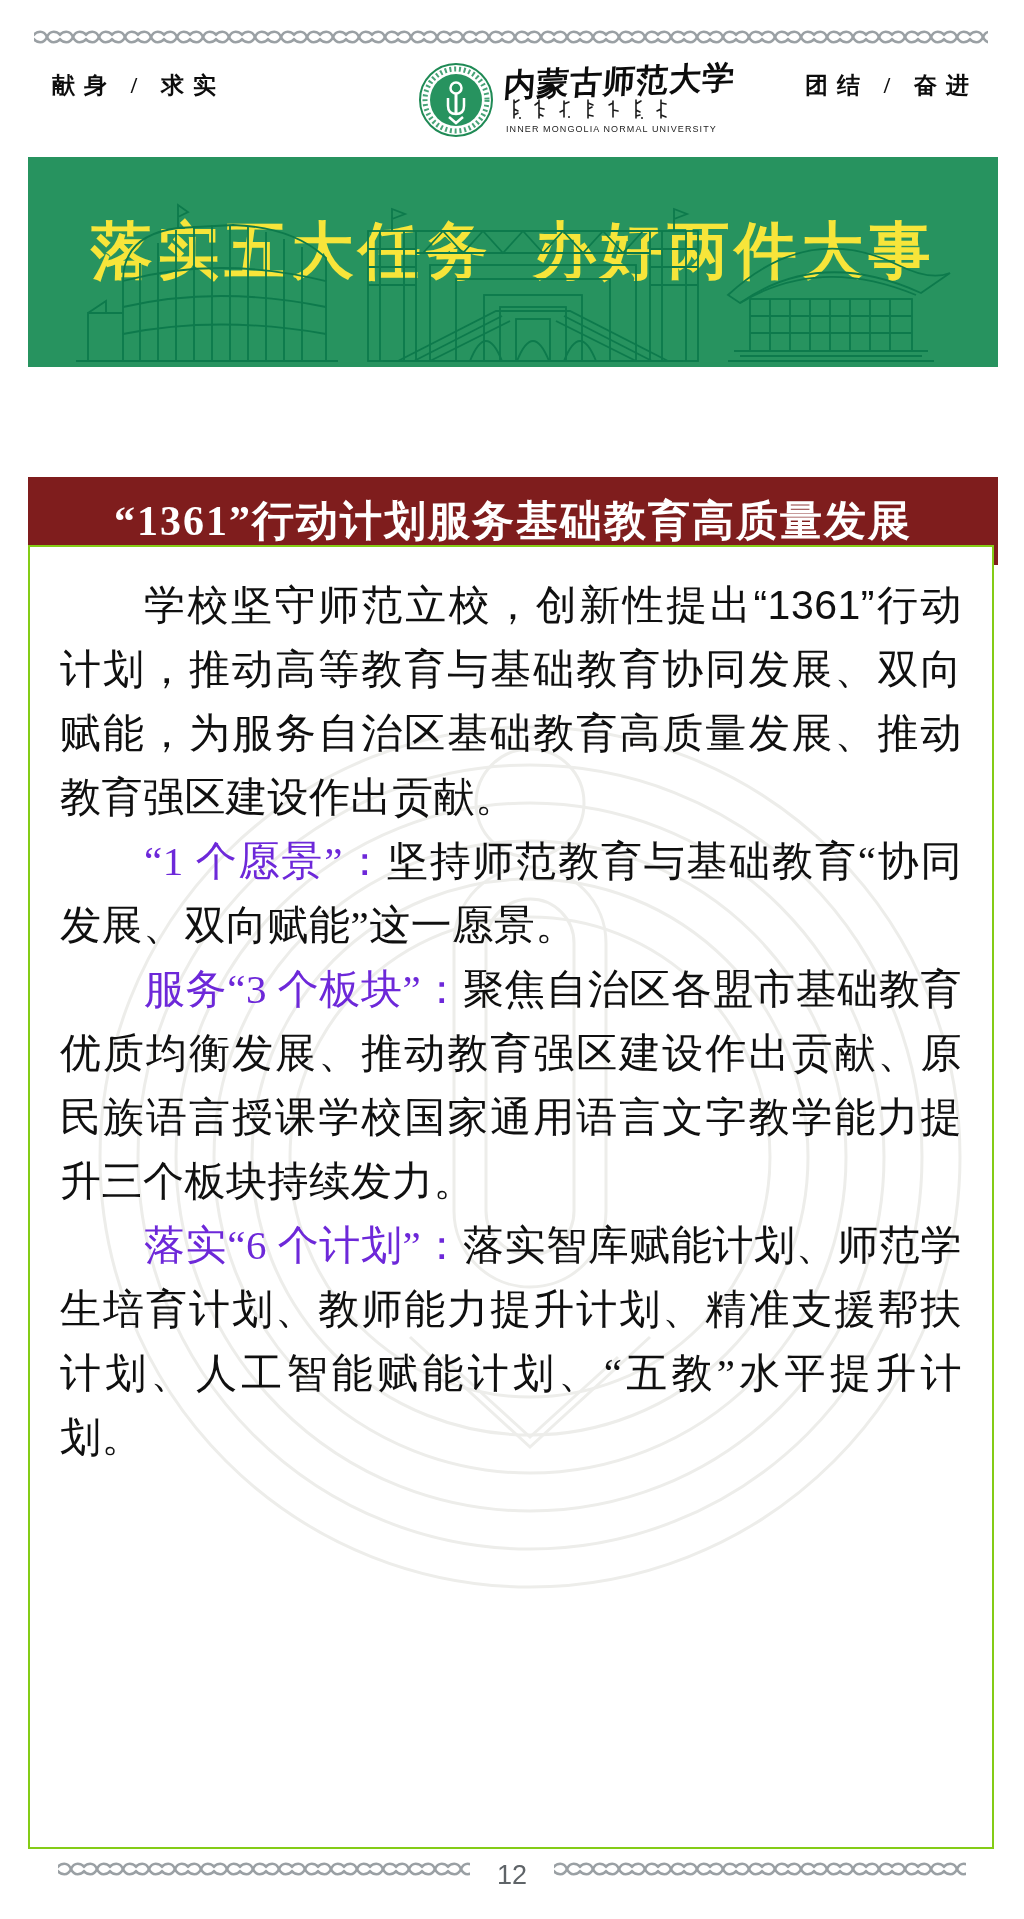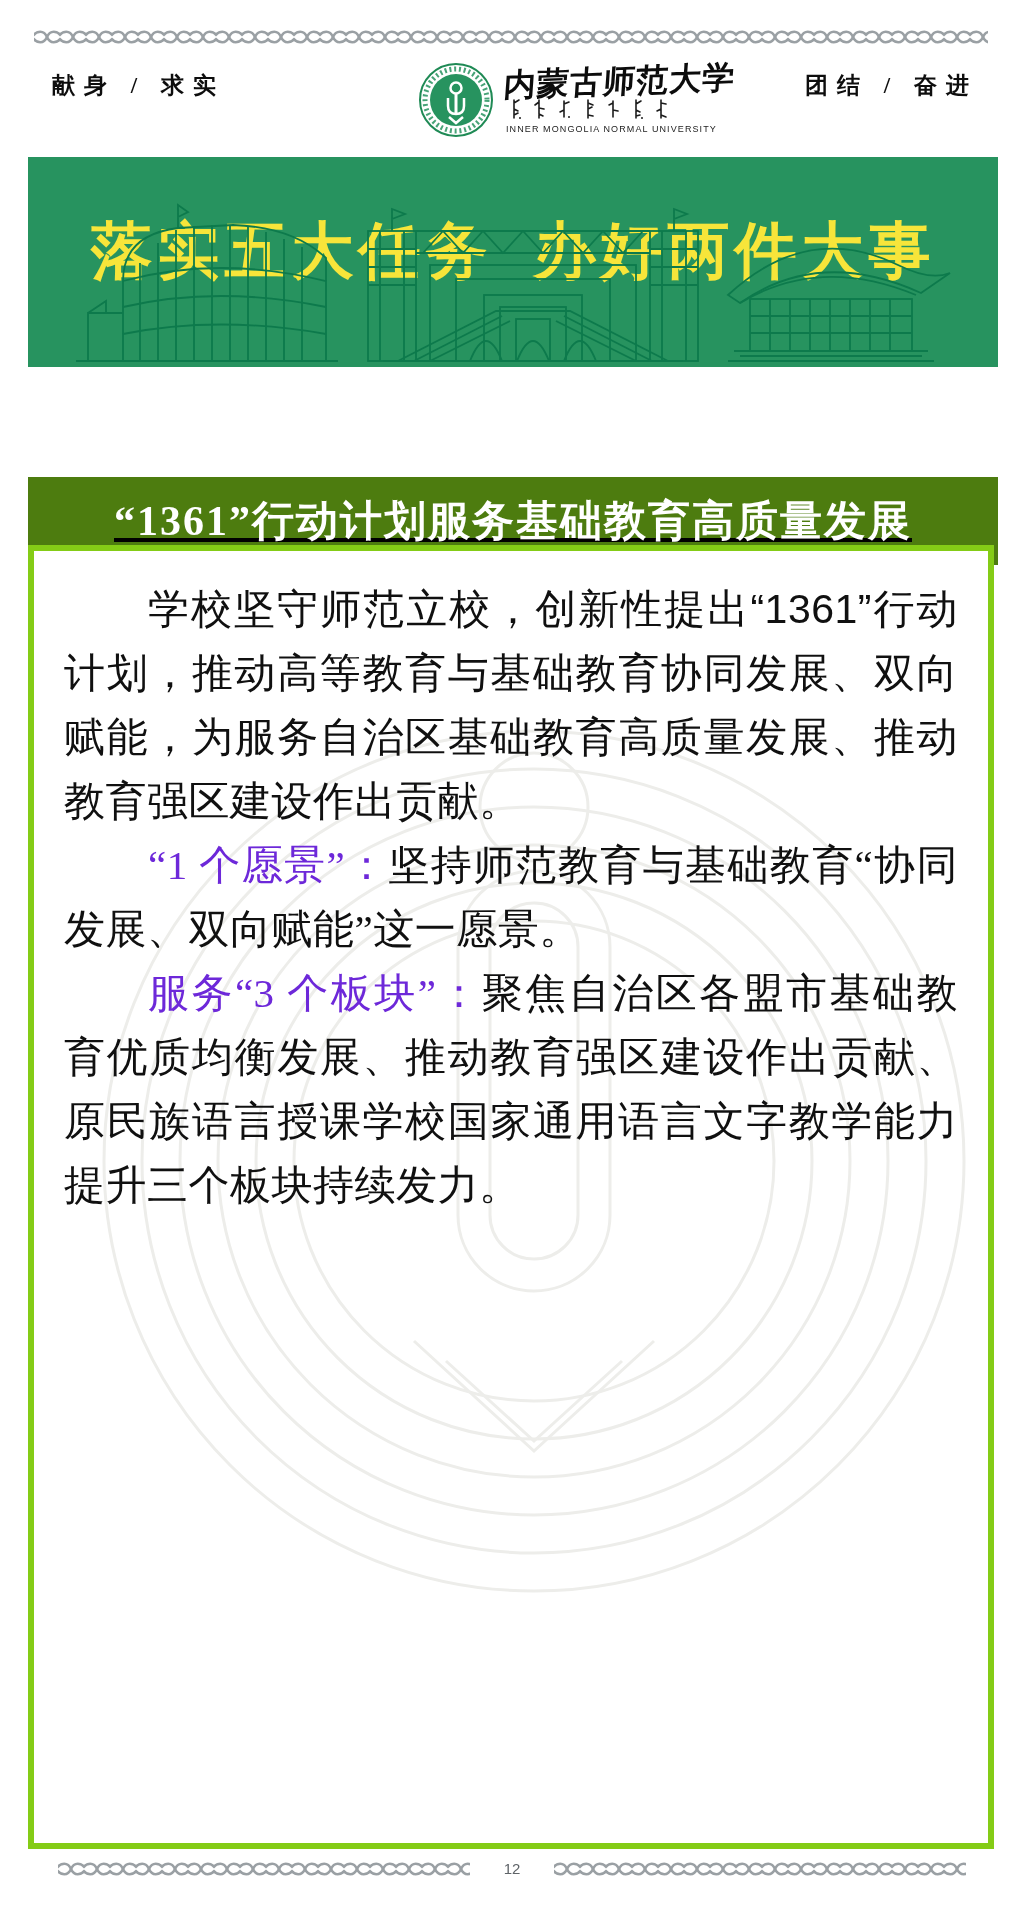--- a/index.html
+++ b/index.html
@@ -35,48 +35,48 @@
   }
   .banner-slogan{
     position:absolute;left:0;right:0;top:52px;text-align:center;
     font-size:62px;font-weight:900;font-family:"Liberation Serif",serif;
     color:#f7e53a;letter-spacing:5px;white-space:pre;
   }
   .buildings{position:absolute;left:0;bottom:0;}
   
   .title-bar{
     position:absolute;left:28px;top:477px;width:970px;height:88px;
-    background:#4d7c0f;display:flex;align-items:center;justify-content:center;text-decoration:underline;
+    background:#7f1d1d;display:flex;align-items:center;justify-content:center;
   }
   .title-bar-text{
     font-size:42px;font-weight:bold;font-family:"Liberation Serif",serif;
     color:#ffffff;letter-spacing:2px;white-space:nowrap;
   }
   
   .article-box{
     position:absolute;left:28px;top:545px;width:966px;height:1304px;
-    border:6px solid #84cc16;background:#ffffff;box-sizing:border-box;
+    border:2px solid #84cc16;background:#ffffff;box-sizing:border-box;
   }
   .watermark{position:absolute;left:20px;top:20px;pointer-events:none;}
   .article-content{
     position:absolute;left:0;top:0;width:100%;height:100%;
     padding:26px 30px 0 30px;box-sizing:border-box;
   }
   .para{
     position:relative;margin:0;font-size:41px;line-height:64px;
     text-align:justify;text-indent:84px;color:#101010;letter-spacing:0.5px;
   }
   .para.hei{font-family:"Liberation Sans",sans-serif;}
   .para.kai{font-family:"Liberation Serif",serif;}
   .para.green-bold{font-family:"Liberation Serif",serif;font-weight:bold;color:#1d9a62;}
   .para .lead{color:#6d28d9;}
   
   .footer-page-num{
     position:absolute;top:1860px;left:487px;width:50px;text-align:center;
-    font-size:15px;color:#5f6468;font-family:"Liberation Sans",sans-serif;
+    font-size:27px;color:#5f6468;font-family:"Liberation Sans",sans-serif;
   }
 </style>
 </head>
 <body>
 
 <div class="page">
 
   <div class="braid" style="left:34px;top:30px;width:954px;">
     <svg width="954" height="14" xmlns="http://www.w3.org/2000/svg">
       <defs>
@@ -200,20 +200,21 @@
           <path d="M360,770 L480,880 L600,770"></path>
           <path d="M392,790 L480,870 L568,790"></path>
           <circle cx="480" cy="236" r="54"></circle>
         </g>
       </svg>
     </div>
     <div class="article-content">
         <p class="para hei"><span>学校坚守师范立校，创新性提出“1361”行动计划，推动高等教育与基础教育协同发展、双向赋能，为服务自治区基础教育高质量发展、推动教育强区建设作出贡献。</span></p>
         <p class="para kai"><span class="lead">“1 个愿景”：</span><span>坚持师范教育与基础教育“协同发展、双向赋能”这一愿景。</span></p>
         <p class="para kai"><span class="lead">服务“3 个板块”：</span><span>聚焦自治区各盟市基础教育优质均衡发展、推动教育强区建设作出贡献、原民族语言授课学校国家通用语言文字教学能力提升三个板块持续发力。</span></p>
+        <p class="para kai"><span class="lead">落实“6 个计划”：</span><span>落实智库赋能计划、师范学生培育计划、教师能力提升计划、精准支援帮扶计划、人工智能赋能计划、“五教”水平提升计划。</span></p>
       </div>
   </div>
 
   <div class="braid" style="left:58px;top:1862px;width:412px;">
     <svg width="412" height="14" xmlns="http://www.w3.org/2000/svg">
       <defs>
         <pattern id="braidB" width="26" height="14" patternUnits="userSpaceOnUse">
           <path d="M-2,7 C3,0 10,0 13,7 C16,14 23,14 28,7" fill="none" stroke="#9aa0a4" stroke-width="2.6" stroke-linecap="round"></path>
           <path d="M-2,7 C3,14 10,14 13,7 C16,0 23,0 28,7" fill="none" stroke="#9aa0a4" stroke-width="2.6" stroke-linecap="round"></path>
         </pattern>

